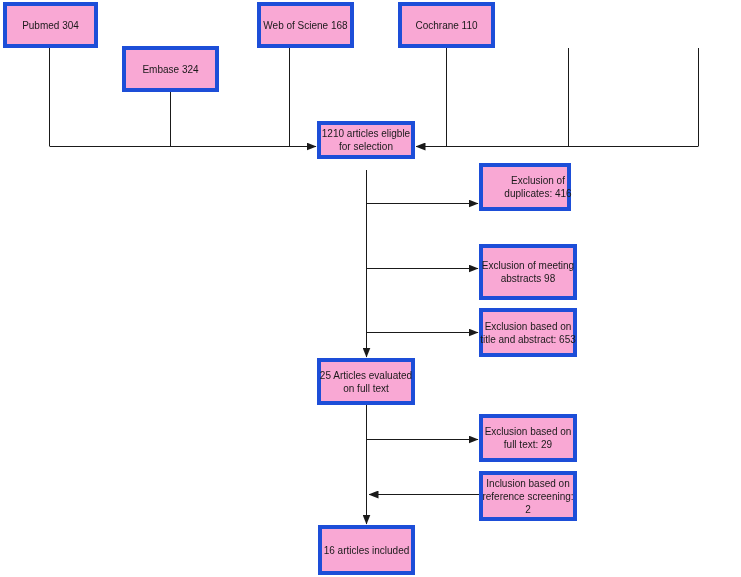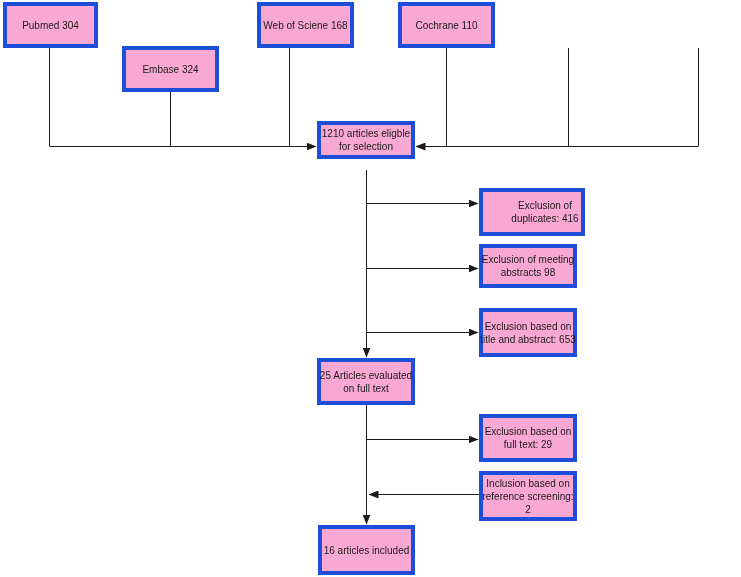--- a/index.html
+++ b/index.html
@@ -37,22 +37,22 @@
     stroke-width: 1;
   }
   
   .n-pubmed    { left:   3px; top:   2px; width: 95px; height: 46px; }
   .n-embase    { left: 122px; top:   2px; width: 97px; height: 46px; margin-top: 44px; }
   .n-wos       { left: 241px; top:   2px; width: 97px; height: 46px; margin-left: 16px; }
   .n-cochrane  { left: 398px; top:   2px; width: 97px; height: 46px; }
   .n-cinahl    { left: 520px; top:   2px; width: 97px; height: 46px; }
   .n-gscholar  { left: 641px; top:   2px; width: 97px; height: 46px; }
   .n-eligible  { left: 317px; top: 121px; width: 98px; height: 38px; }
-  .n-excl-dup  { left: 479px; top: 188px; width: 106px; height: 48px; padding-left: 26px; }
-  .n-excl-meet { left: 479px; top: 244px; width: 98px; height: 44px; justify-content: center; }
+  .n-excl-dup  { left: 479px; top: 163px; width: 92px; height: 48px; padding-left: 26px; }
+  .n-excl-meet { left: 479px; top: 244px; width: 98px; height: 56px; justify-content: center; }
   .n-excl-title{ left: 479px; top: 308px; width: 98px; height: 49px; }
   .n-evaluated { left: 317px; top: 358px; width: 98px; height: 47px; }
   .n-excl-full { left: 479px; top: 414px; width: 98px; height: 48px; }
   .n-incl-ref  { left: 479px; top: 471px; width: 98px; height: 50px; }
   .n-included  { left: 318px; top: 525px; width: 97px; height: 50px; }
 </style>
 </head>
 <body>
 
 <div id="canvas">

